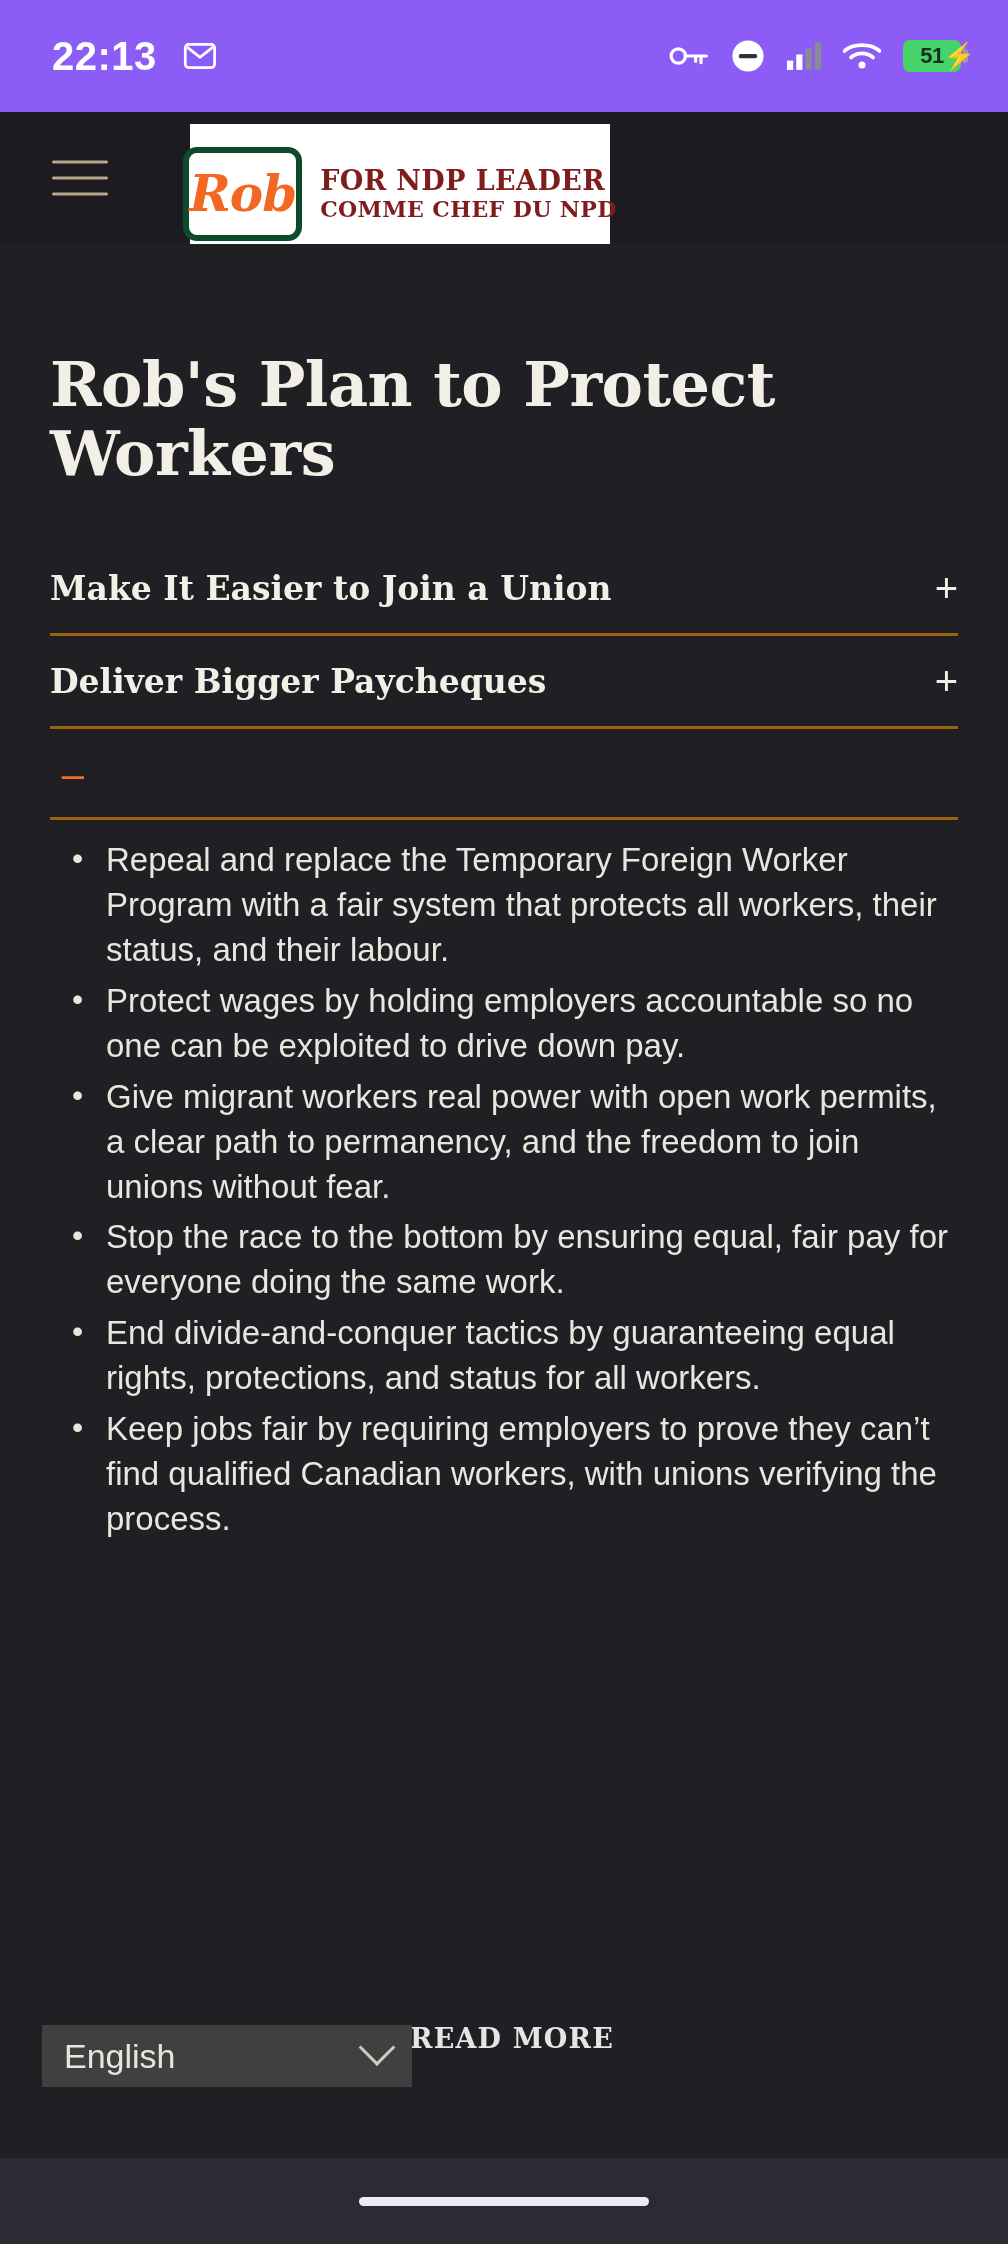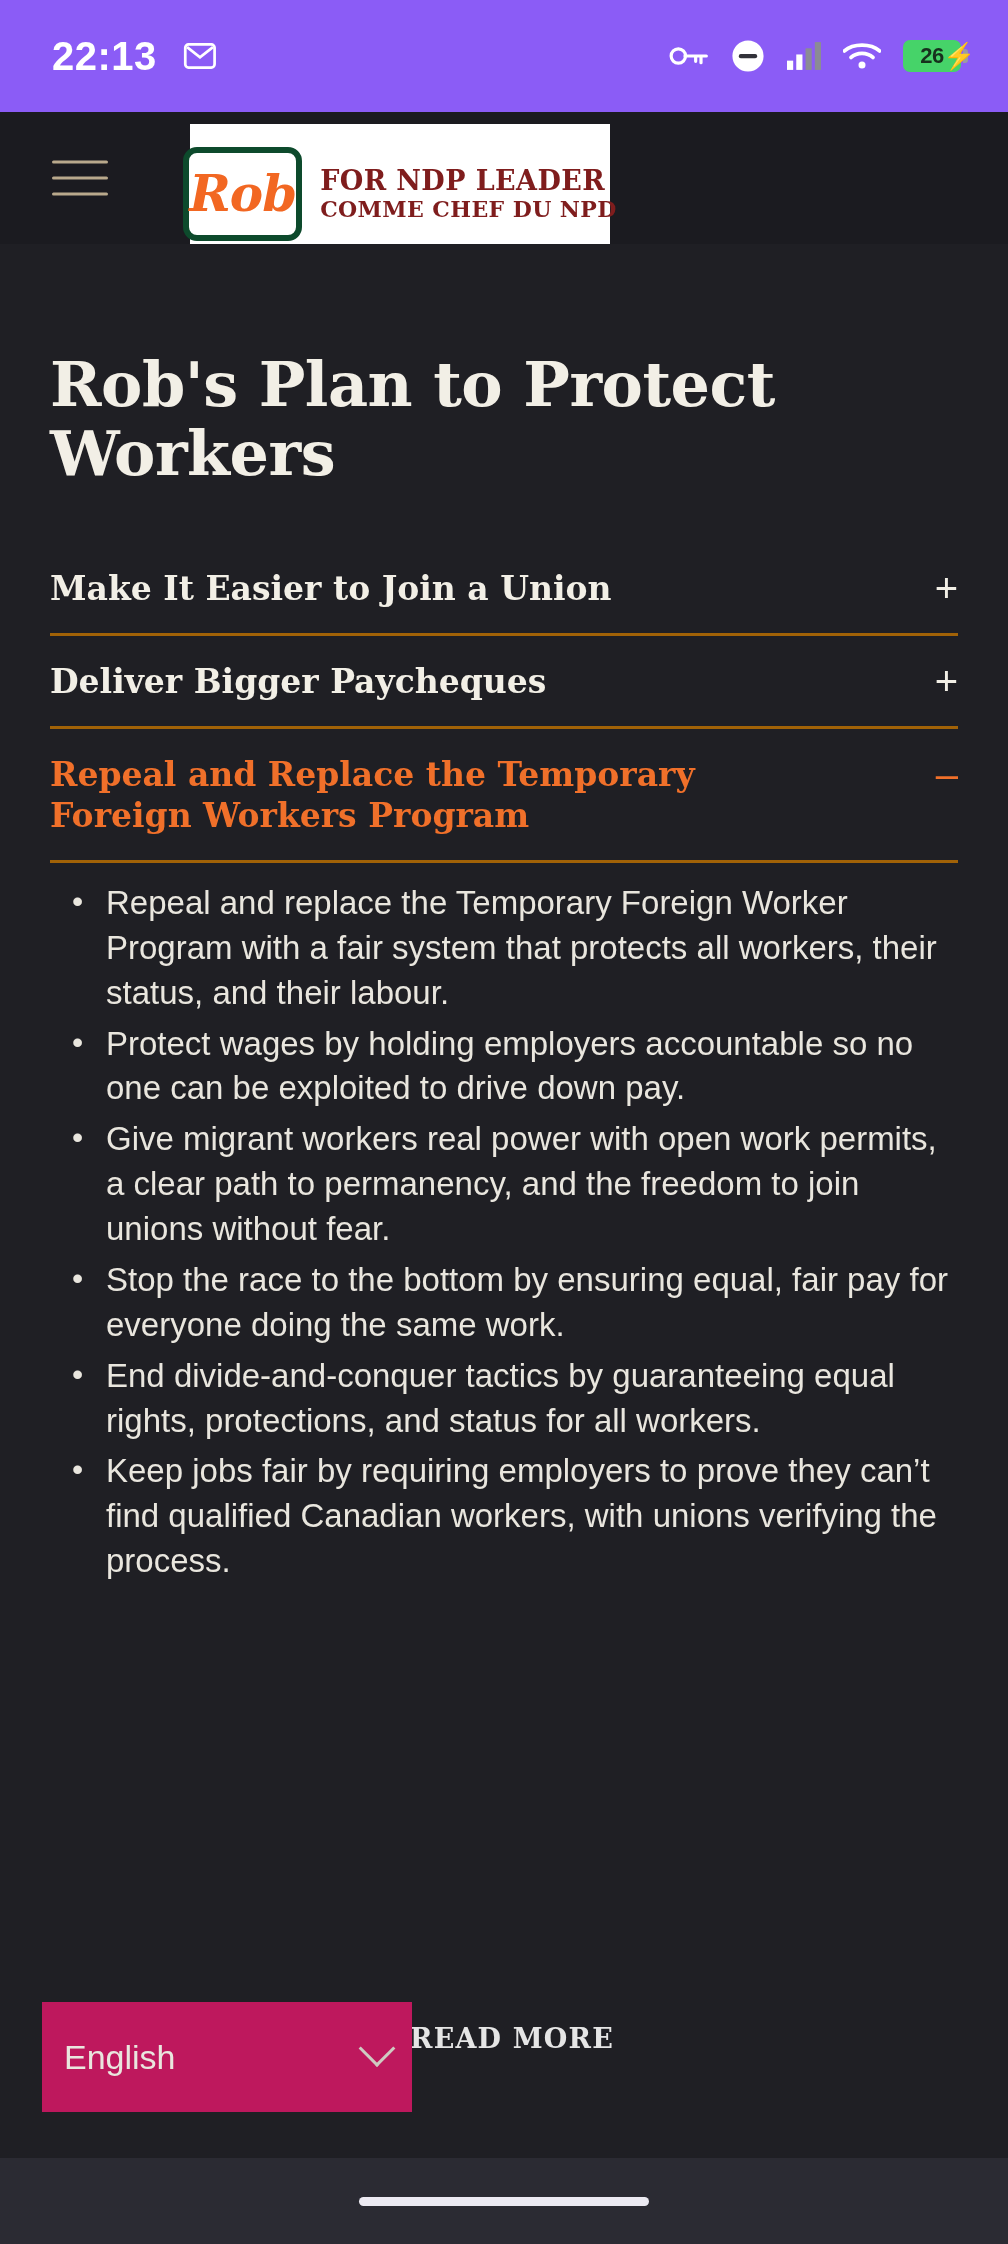--- a/index.html
+++ b/index.html
@@ -230,24 +230,24 @@
     color: #e5e5e5;
     position: absolute;
     left: 410px;
     bottom: 104px;
   }
 
   
   .lang-wrap {
     position: absolute;
     left: 42px;
-    bottom: 46px;
+    bottom: 71px;
     width: 370px;
-    height: 110px;
-    background: #be185d;
+    height: 62px;
+    background: #404040;
     display: flex;
     align-items: center;
     padding: 0 22px;
     justify-content: space-between;
   }
   .lang-label {
     color: #e9e6de;
     font-size: 34px;
   }
   .chev {
@@ -312,21 +312,21 @@
       </span>
       <span>
         <svg class="icon-svg" width="38" height="30" viewBox="0 0 26 20">
           <path d="M1 6.5 C7 1.2, 19 1.2, 25 6.5" stroke="#ffffff" stroke-width="2.6" fill="none" stroke-linecap="round"></path>
           <path d="M5.5 11 C9.5 7.3, 16.5 7.3, 20.5 11" stroke="#ffffff" stroke-width="2.6" fill="none" stroke-linecap="round"></path>
           <circle cx="13" cy="16.2" r="2.4" fill="#ffffff"></circle>
         </svg>
       </span>
       <span class="battery">
         <span class="battery-body">
-          <span class="battery-text">26</span>
+          <span class="battery-text">51</span>
         </span>
         <span class="battery-cap"></span>
         <span class="bolt">⚡</span>
       </span>
     </div>
   </div>
 
   <div class="site-header">
     <div class="hamburger">
       <span></span>
@@ -359,21 +359,20 @@
 
         <div class="acc-item">
           <div class="acc-head">
             <span class="acc-title">Deliver Bigger Paycheques</span>
             <span class="acc-sign">+</span>
           </div>
         </div>
 
         <div class="acc-item open">
           <div class="acc-head">
-            <span class="acc-title">Repeal and Replace the Temporary Foreign Workers Program</span>
             <span class="acc-sign">–</span>
           </div>
         </div>
 
         <div class="acc-body">
           <ul>
             <li>Repeal and replace the Temporary Foreign Worker Program with a fair system that protects all workers, their status, and their labour.</li>
             <li>Protect wages by holding employers accountable so no one can be exploited to drive down pay.</li>
             <li>Give migrant workers real power with open work permits, a clear path to permanency, and the freedom to join unions without fear.</li>
             <li>Stop the race to the bottom by ensuring equal, fair pay for everyone doing the same work.</li>

